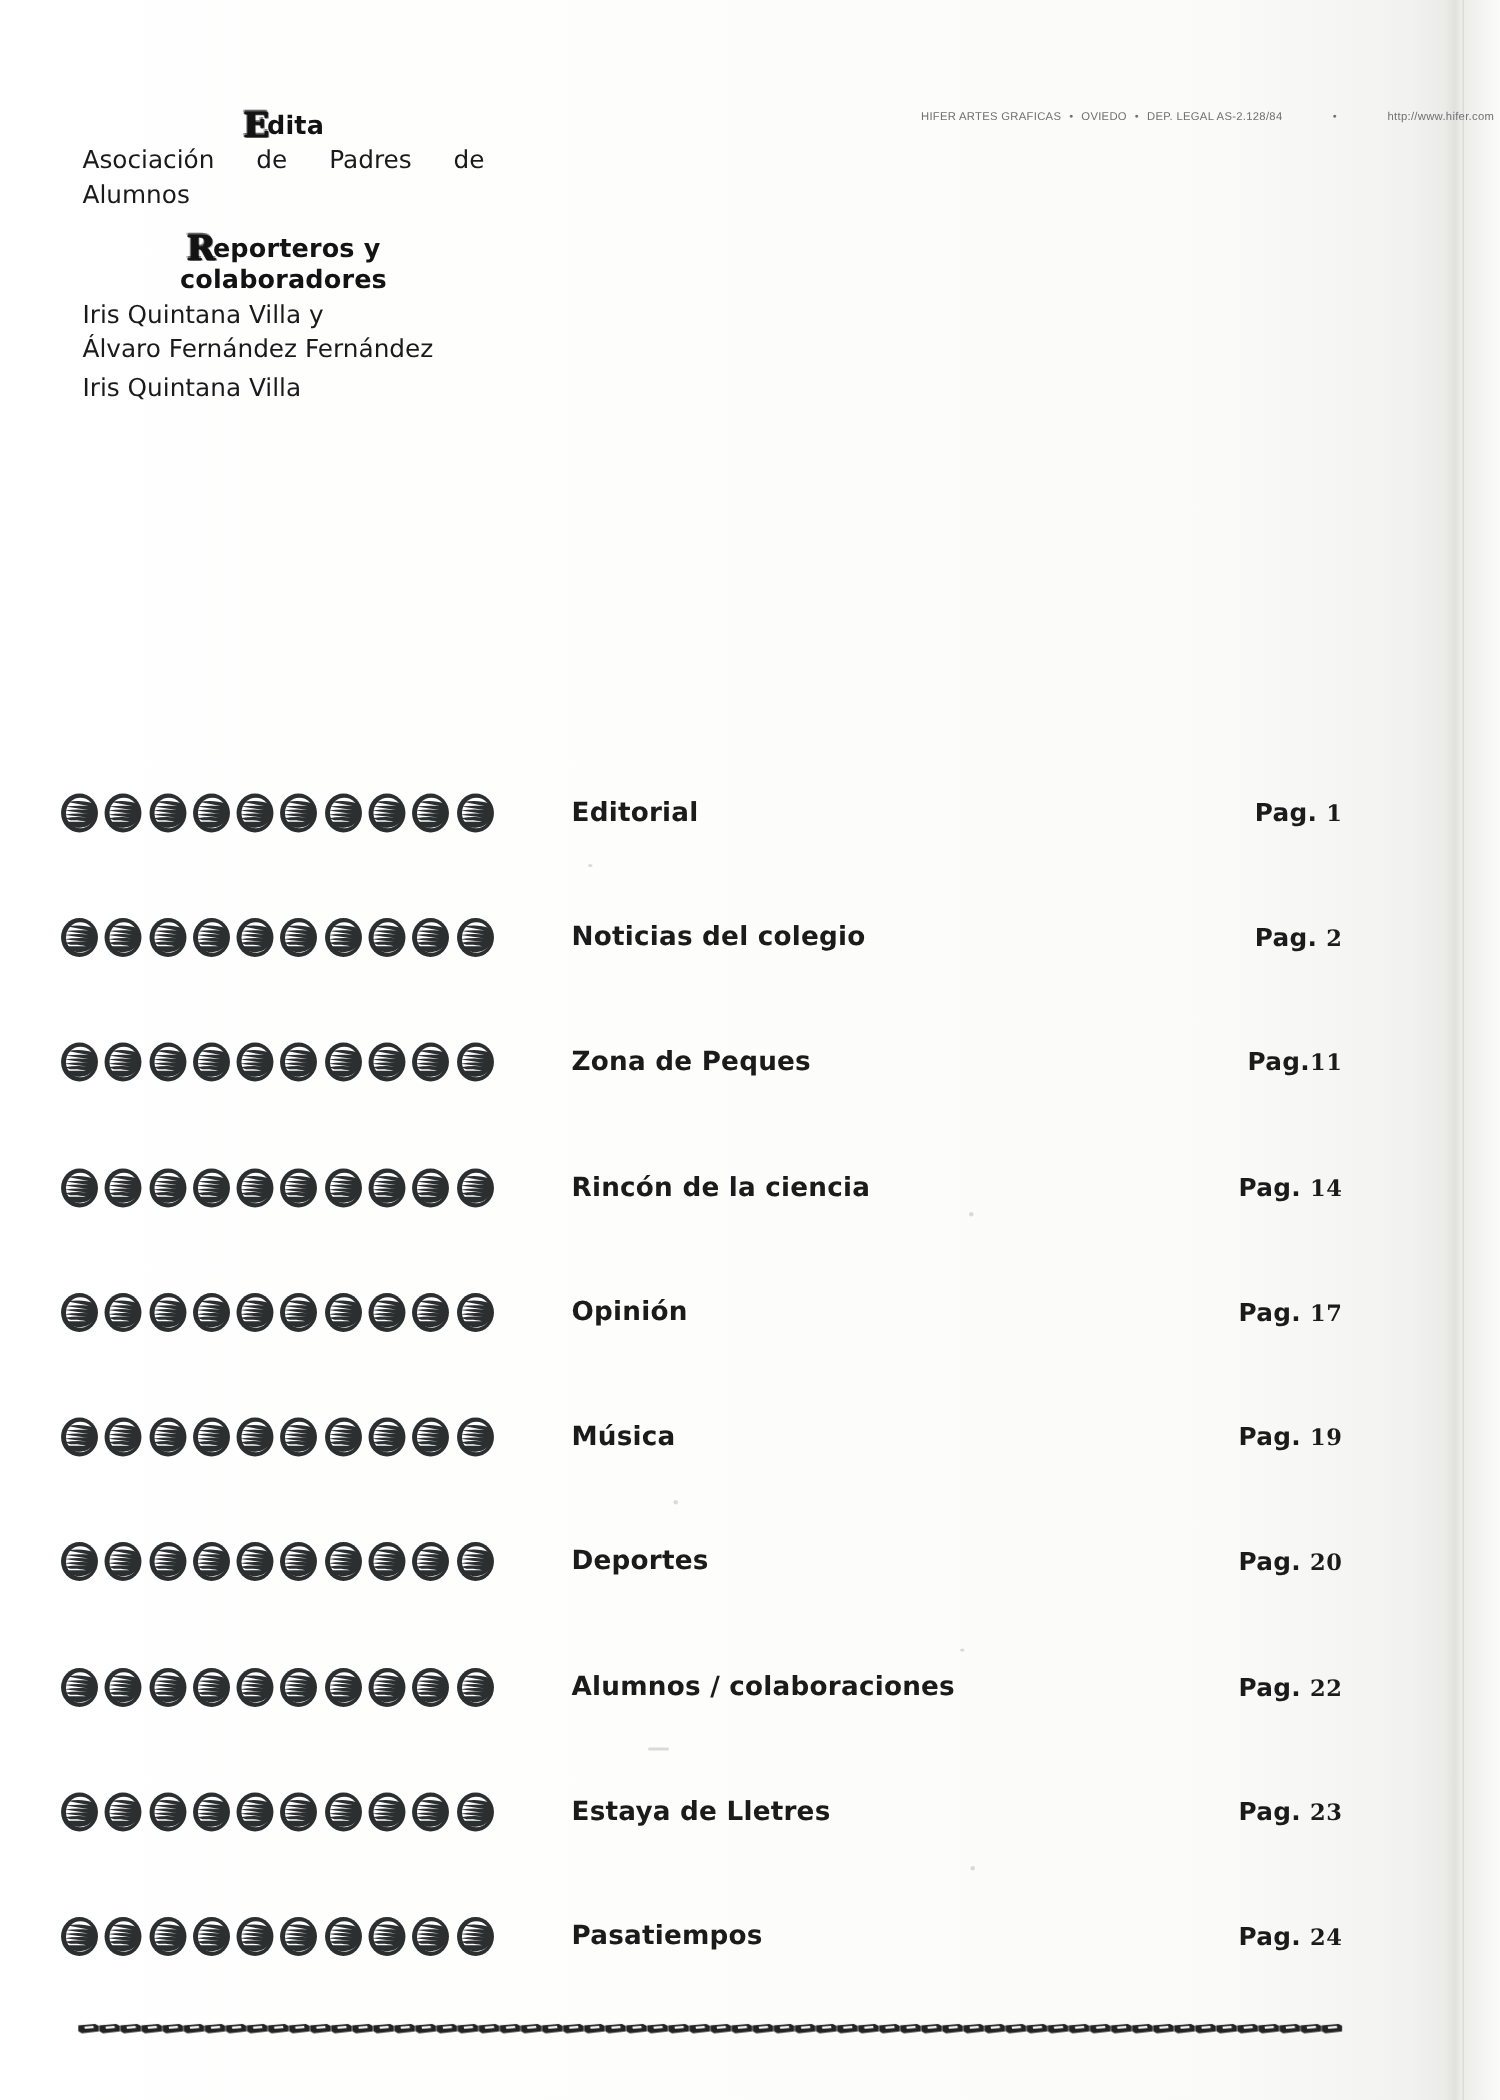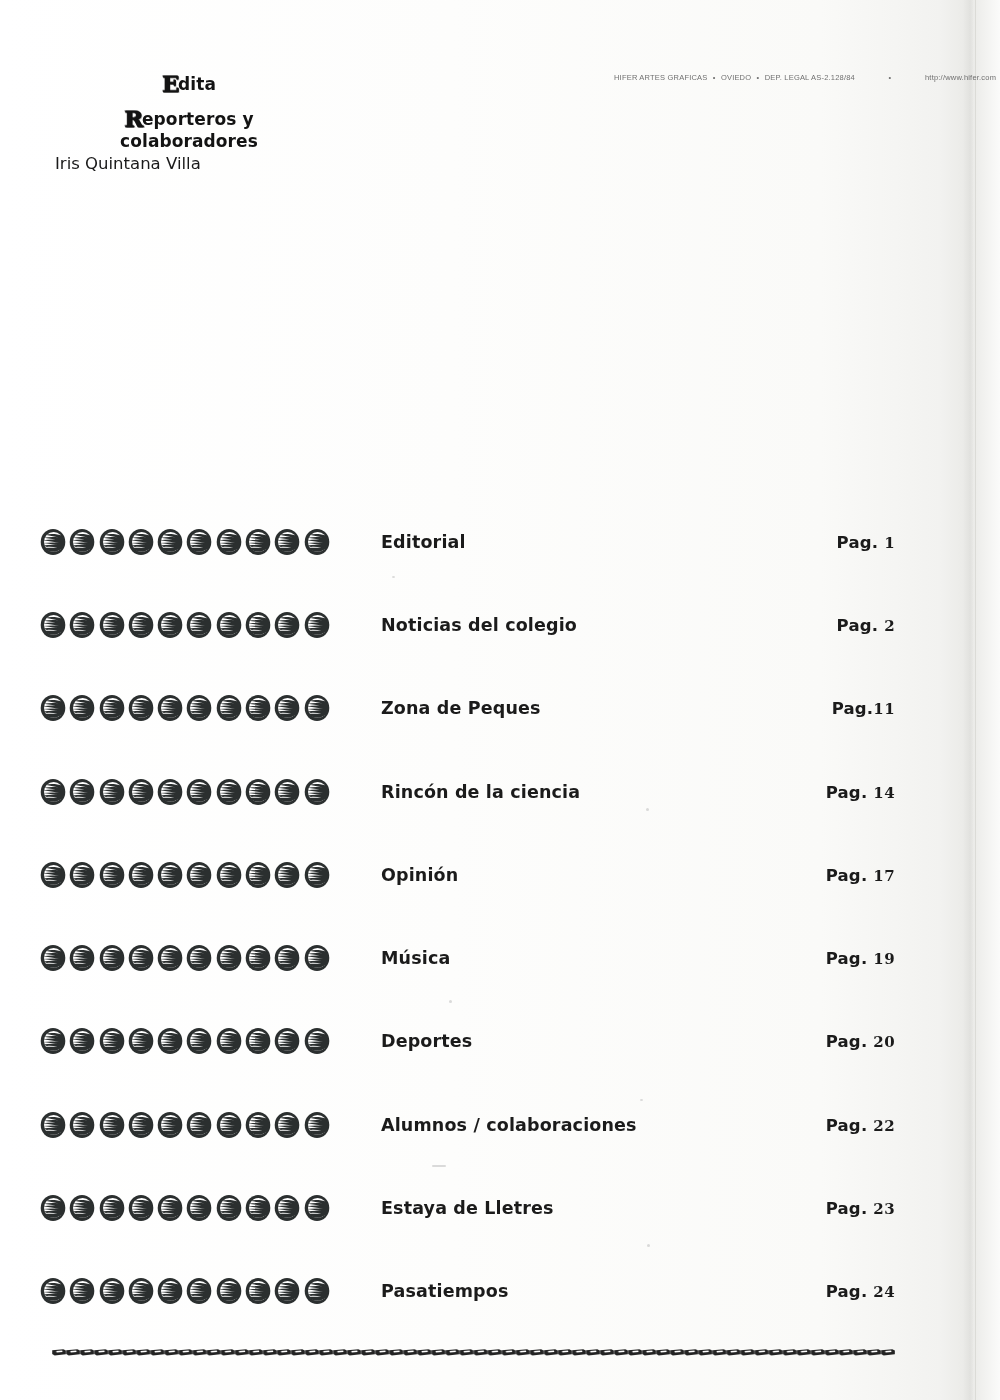--- a/index.html
+++ b/index.html
@@ -188,23 +188,26 @@
     <span>DEP. LEGAL AS-2.128/84</span>
     <span class="gap"></span>
     <span class="sep">•</span>
     <span class="gap"></span>
     <span>http://www.hifer.com</span>
   </div>
 
   <div class="masthead">
 
     <p class="mh-head"><span class="dropcap">E</span><span>dita</span></p>
+    <p class="mh-body">Asociación de Padres de Alumnos</p>
 
     <p class="mh-head"><span class="dropcap">R</span><span>eporteros y colaboradores</span></p>
 
+    <p class="mh-body noj" style="white-space:pre-line">Iris Quintana Villa y
+Álvaro Fernández Fernández</p>
 
     <p class="mh-body noj">Iris Quintana Villa</p>
   </div>
 
   <div class="toc" id="toc">
       <div class="toc-row">
         <div class="bullets">
           <svg width="26" height="27" viewBox="0 0 26 27" class="bullet">
             <ellipse cx="13" cy="13.5" rx="12.3" ry="13" fill="#2b2f2f"></ellipse>
             <ellipse cx="13.6" cy="13.5" rx="9.6" ry="10.1" fill="#ffffff"></ellipse>

